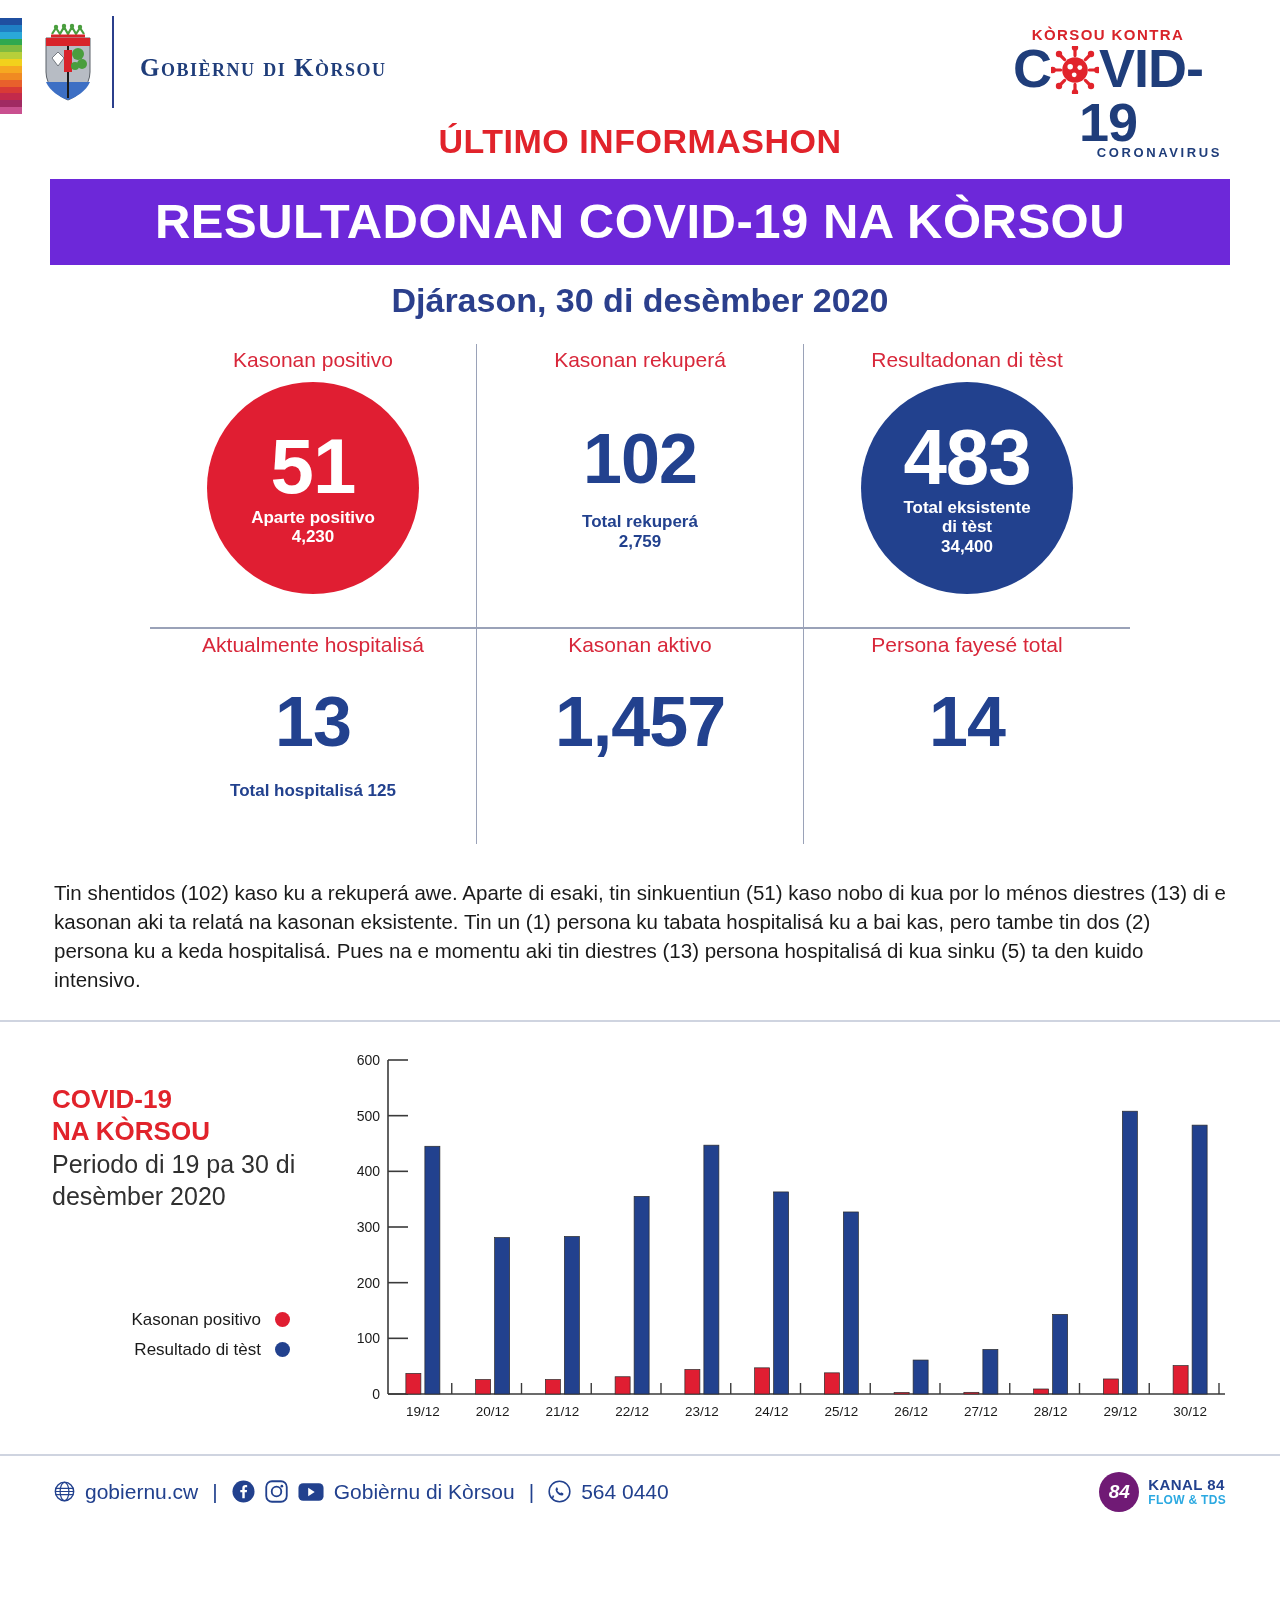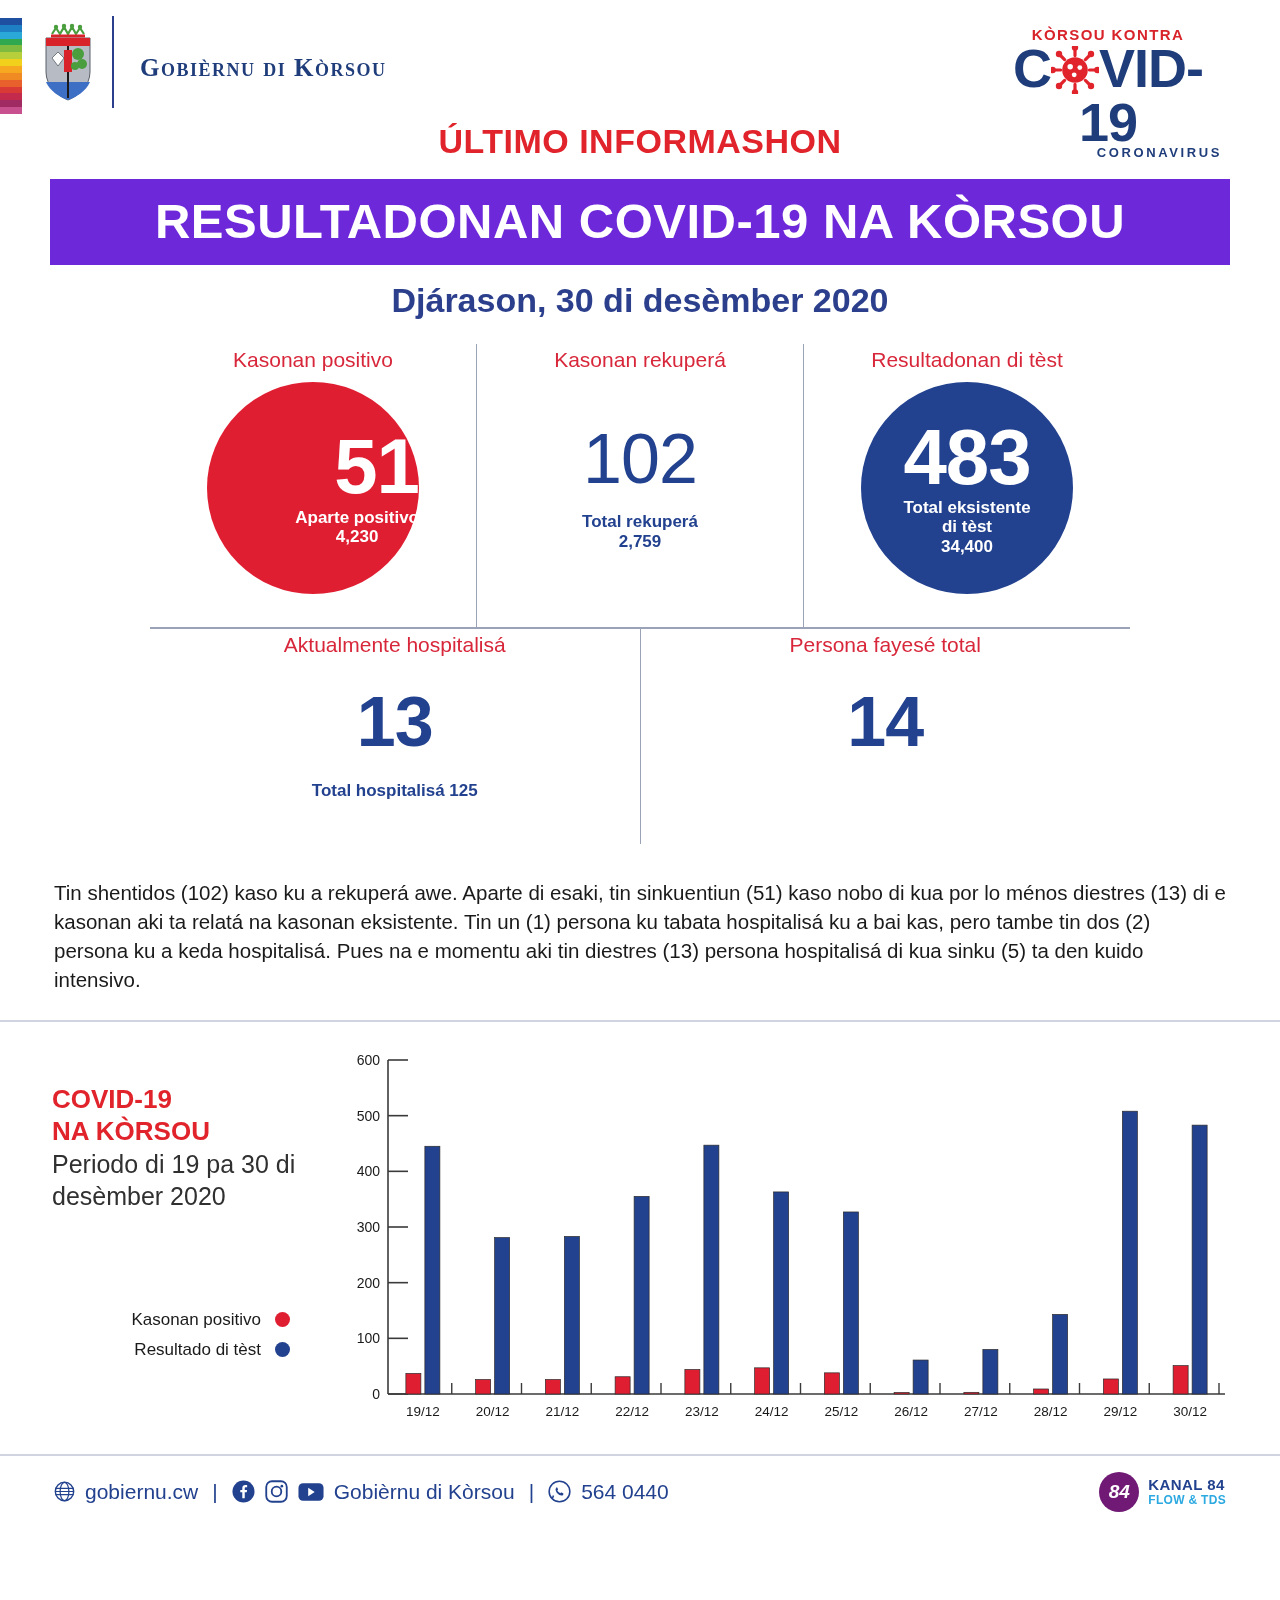--- a/index.html
+++ b/index.html
@@ -52,25 +52,25 @@
   .cell { flex:1; position:relative; text-align:center; }
   .cell.b1 { border-right:1.5px solid #9aa2b8; }
   .cell.b2 { border-right:1.5px solid #9aa2b8; }
   .hr-mid { height:1.5px; background:#9aa2b8; }
   .cap-red { color:#d8273a; font-size:21px; margin-top:4px; }
   .circle {
     width:212px; height:212px; border-radius:50%;
     margin:10px auto 0 auto; display:flex; flex-direction:column;
     align-items:center; justify-content:center; color:#fff;
   }
-  .circle.red { background:#e01e32;align-items:flex-end; }
+  .circle.red { background:#e01e32; }
   .circle.blue { background:#22418e; }
   .bignum { font-size:78px; font-weight:bold; line-height:0.95; letter-spacing:-1px; }
   .subnum { font-size:17px; font-weight:bold; line-height:1.15; margin-top:4px; }
-  .plainnum { font-size:70px; font-weight:normal; color:#22418e; letter-spacing:-1px; margin-top:52px; line-height:1; }
+  .plainnum { font-size:70px; font-weight:bold; color:#22418e; letter-spacing:-1px; margin-top:52px; line-height:1; }
   .plainsub { font-size:17px; font-weight:bold; color:#22418e; line-height:1.15; margin-top:18px; }
   .plainnum2 { font-size:70px; font-weight:bold; color:#22418e; letter-spacing:-1px; margin-top:30px; line-height:1; }
   .plainsub2 { font-size:17px; font-weight:bold; color:#22418e; margin-top:24px; }
 
   
   .para {
     margin:34px 54px 0 54px; font-size:20.5px; color:#1a1a1a; line-height:1.42;
   }
 
   
@@ -206,20 +206,24 @@
     </div>
   </div>
 
   <div class="hr-mid"></div>
 
   <div class="row2">
     <div class="cell b1">
       <div class="cap-red">Aktualmente hospitalisá</div>
       <div class="plainnum2">13</div>
       <div class="plainsub2">Total hospitalisá 125</div>
+    </div>
+    <div class="cell b2">
+      <div class="cap-red">Kasonan aktivo</div>
+      <div class="plainnum2">1,457</div>
     </div>
     <div class="cell">
       <div class="cap-red">Persona fayesé total</div>
       <div class="plainnum2">14</div>
     </div>
   </div>
 </div>
 
 <div class="para">Tin shentidos (102) kaso ku a rekuperá awe. Aparte di esaki, tin sinkuentiun (51) kaso nobo di kua por lo ménos diestres (13) di e kasonan aki ta relatá na kasonan eksistente. Tin un (1) persona ku tabata hospitalisá ku a bai kas, pero tambe tin dos (2) persona ku a keda hospitalisá. Pues na e momentu aki tin diestres (13) persona hospitalisá di kua sinku (5) ta den kuido intensivo.</div>
 

